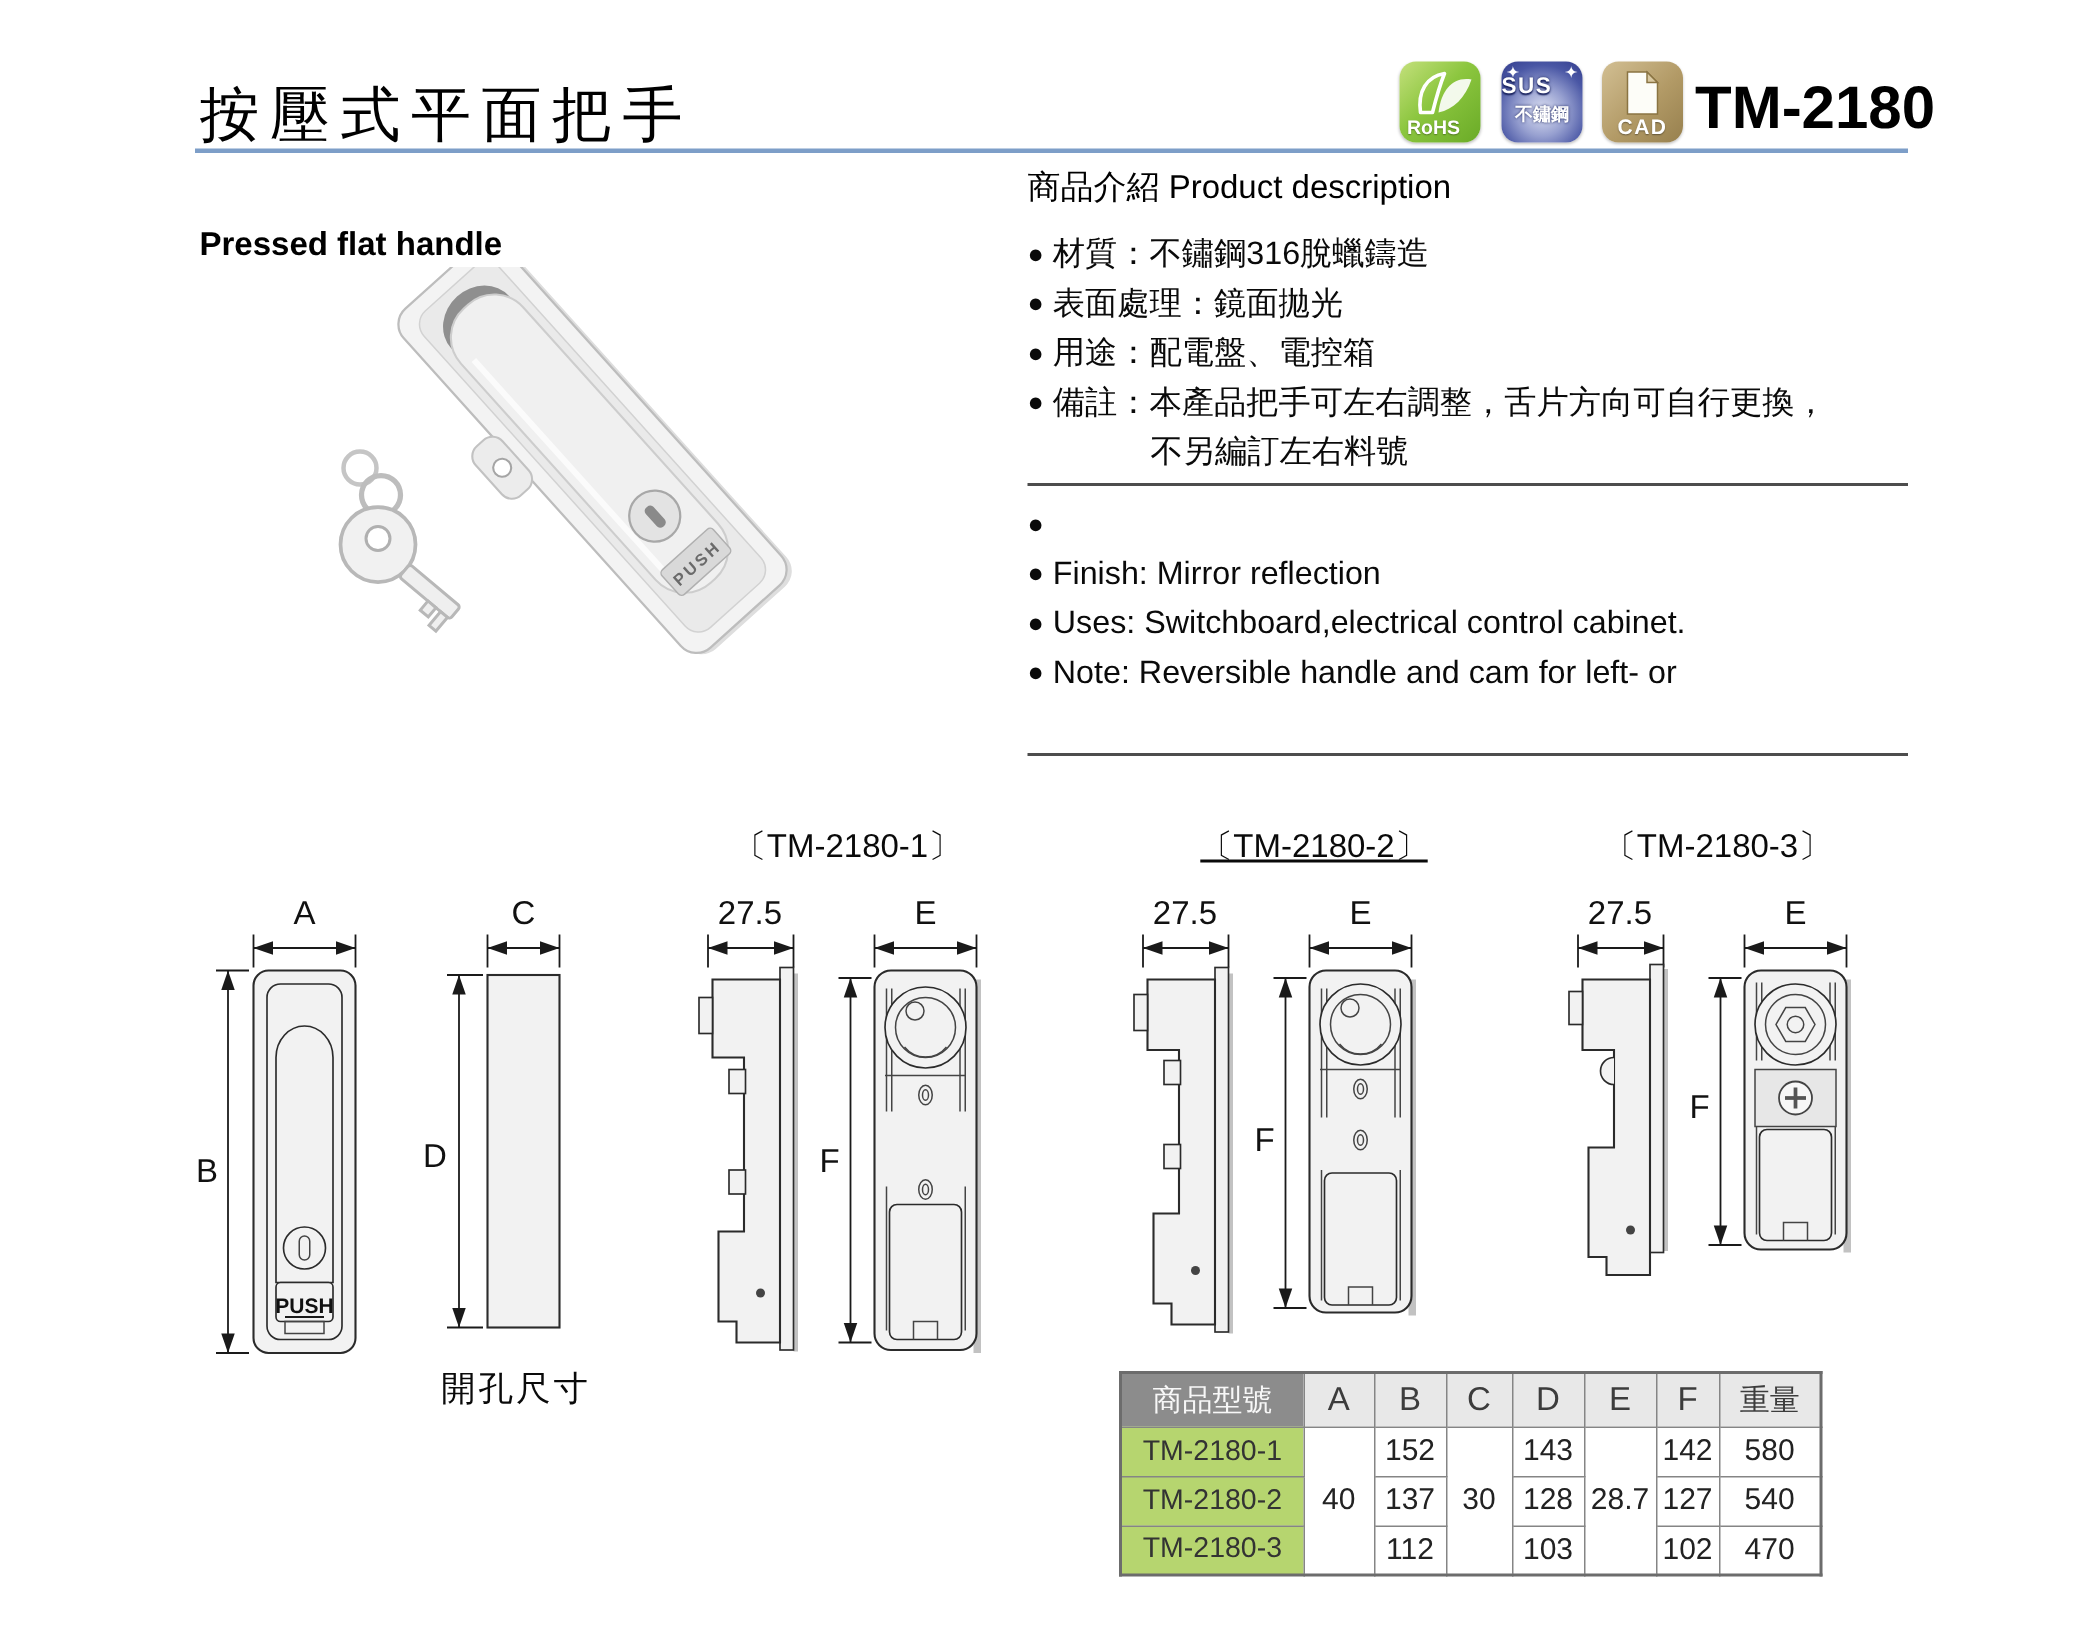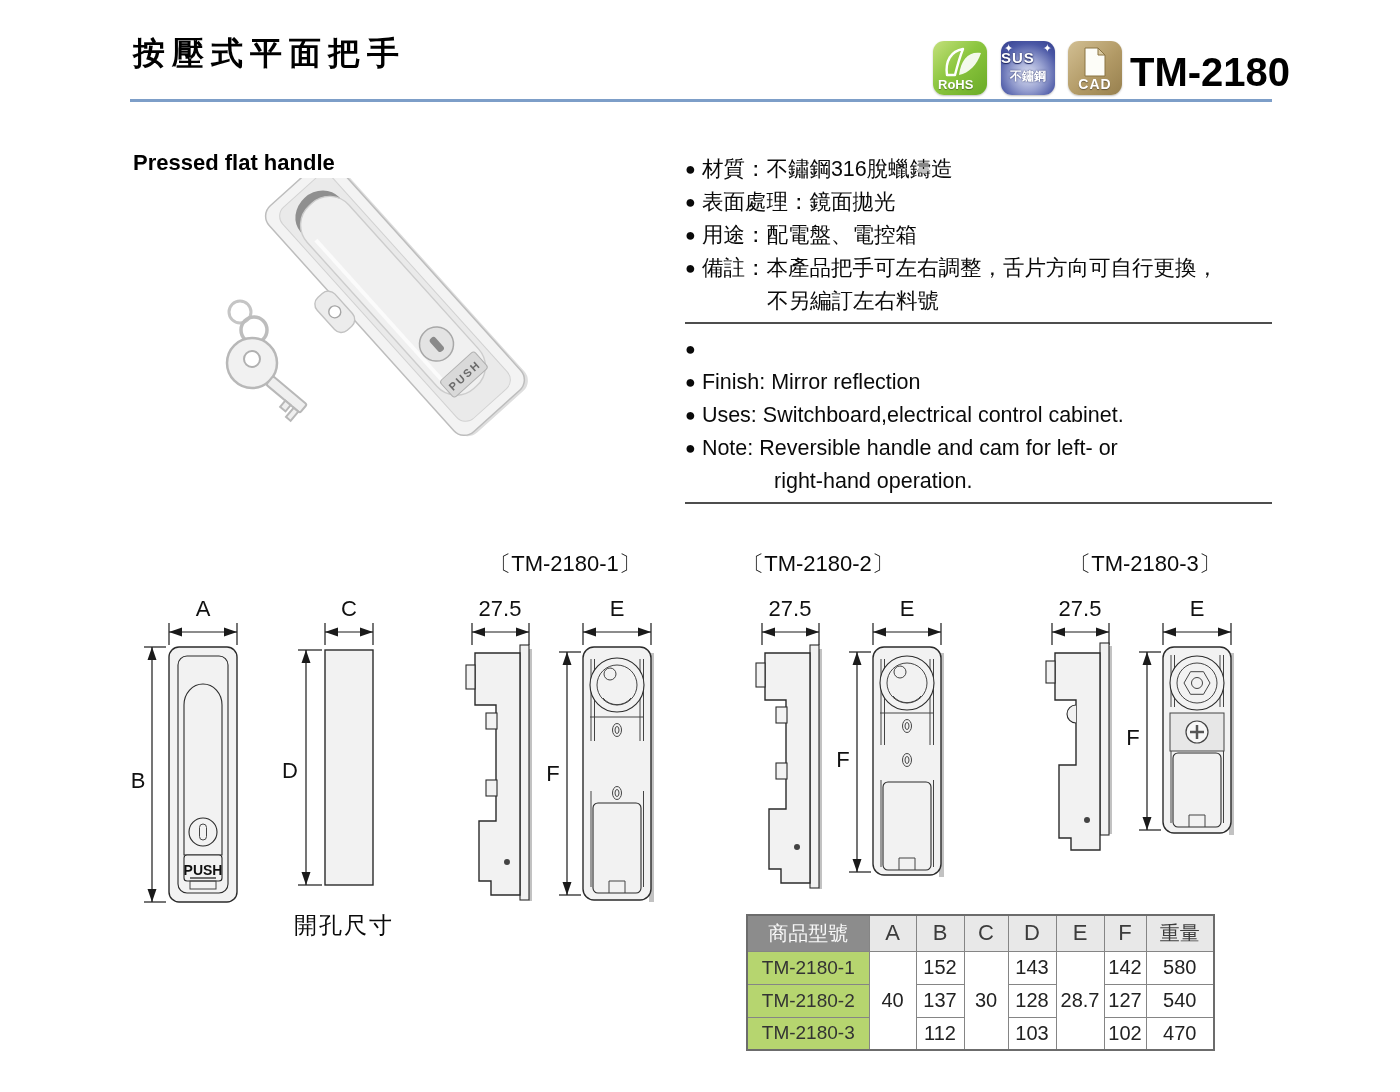--- a/index.html
+++ b/index.html
@@ -2,21 +2,21 @@
 <html><head>
 <meta charset="utf-8">
 <style>
   * { margin:0; padding:0; box-sizing:border-box; }
   html,body { background:#fff; }
   body { font-family:"Liberation Sans", sans-serif; color:#111; }
   .page { position:relative; width:1400px; height:1092px; background:#fff; overflow:hidden; }
   .abs { position:absolute; }
 
   
-  .title-zh { left:133px; top:32px; font-size:32px; font-weight:700; letter-spacing:7px; color:#000; }
+  .title-zh { left:133px; top:49px; font-size:40px; font-weight:400; letter-spacing:7px; color:#000; }
   .rule-blue { left:130px; top:99px; width:1142px; height:3px; background:#7d9ec8; }
   .subtitle-en { left:133px; top:110px; font-size:22px; font-weight:700; color:#000;margin-top:40px; }
   .product-code { left:1130px; top:50px; font-size:40px; font-weight:700; color:#000; }
 
   .badge { width:54px; height:54px; border-radius:11px; top:41px; position:absolute;
            box-shadow:0 1px 2px rgba(0,0,0,.25); overflow:hidden; }
   .badge-rohs { left:933px; background:linear-gradient(135deg,#c4e07c 0%,#8cc63f 45%,#6aab27 100%); }
   .badge-sus  { left:1001px; background:radial-gradient(circle at 50% 62%,#dfe3f4 0%,#97a0d0 38%,#4a57a5 72%,#333d8c 100%); }
   .badge-cad  { left:1068px; background:linear-gradient(135deg,#d2bf93 0%,#b29a66 55%,#97804e 100%); }
   .badge-rohs .txt { position:absolute; left:5px; bottom:3px; color:#fff; font-weight:700; font-size:13px; text-shadow:0 1px 1px rgba(0,0,0,.35); }
@@ -32,21 +32,21 @@
   .blist { position:absolute; left:685px; width:590px; font-size:21.5px; line-height:33px; color:#0a0a0a; }
   .zh-list { top:153px; } .en-list { top:333px; }
   .bl { display:flex; }
   .bl .b { margin-right:6px; font-size:18px; line-height:33px; }
   .zh-cont { padding-left:82px; } .en-cont { padding-left:89px; }
   .divider { left:685px; width:587px; height:2px; background:#4d4d4d; }
   .div1 { top:322px; } .div2 { top:502px; }
 
   
   .variant-label { top:549px; width:200px; text-align:center; font-size:22px; color:#0a0a0a; }
-  .vl1 { left:465px; } .vl2 { left:718px; } .vl3 { left:1045px; }
+  .vl1 { left:465px; } .vl2 { left:776px;text-decoration:underline; } .vl3 { left:1045px; }
   .opening-caption { left:294px; top:910px; font-size:23px; letter-spacing:2px; color:#0a0a0a; }
   svg text { font-family:"Liberation Sans", sans-serif; }
   .dimtxt { font-size:22px; fill:#111; }
   .ln { stroke:#1a1a1a; stroke-width:1.2; fill:none; }
   .ar { fill:#1a1a1a; stroke:none; }
   .body-shape { fill:#f2f2f2; stroke:#2b2b2b; stroke-width:1.4; }
   .body-thin { fill:#f2f2f2; stroke:#2b2b2b; stroke-width:1.1; }
   .detail { fill:none; stroke:#444; stroke-width:1; }
   .shadow { fill:#c2c2c2; stroke:none; }
 
@@ -115,20 +115,21 @@
       <circle cx="52" cy="185" r="25" fill="#f1f1f1" stroke="#b8b8b8" stroke-width="2.5"></circle>
       <circle cx="52" cy="181" r="8" fill="#fff" stroke="#b0b0b0" stroke-width="2"></circle>
       <g transform="rotate(40,70,202)">
         <rect x="70" y="197" width="44" height="11" rx="2" fill="#efefef" stroke="#b8b8b8" stroke-width="2"></rect>
         <rect x="95" y="208" width="7" height="8" fill="#efefef" stroke="#b8b8b8" stroke-width="2"></rect>
         <rect x="106" y="208" width="6" height="12" fill="#efefef" stroke="#b8b8b8" stroke-width="2"></rect>
       </g>
     </g>
   </svg>
 
+  <div class="abs desc-head">商品介紹 Product description</div>
 
   <div class="blist zh-list">
     <div class="bl">
         <span class="b">●</span>
         <span>材質：不鏽鋼316脫蠟鑄造</span>
       </div>
     <div class="bl">
         <span class="b">●</span>
         <span>表面處理：鏡面拋光</span>
       </div>
@@ -154,21 +155,20 @@
         <span>Finish: Mirror reflection</span>
       </div>
     <div class="bl">
         <span class="b">●</span>
         <span>Uses: Switchboard,electrical control cabinet.</span>
       </div>
     <div class="bl">
         <span class="b">●</span>
         <span>Note: Reversible handle and cam for left- or</span>
       </div>
-    <div class="en-cont">right-hand operation.</div>
   </div>
 
   <div class="abs divider div2"></div>
 
   <div class="abs variant-label vl1">〔TM-2180-1〕</div>
   <div class="abs variant-label vl2">〔TM-2180-2〕</div>
   <div class="abs variant-label vl3">〔TM-2180-3〕</div>
 
   <svg class="abs" style="left:130px;top:595px" width="1150" height="355" viewBox="0 0 1150 355">
 

